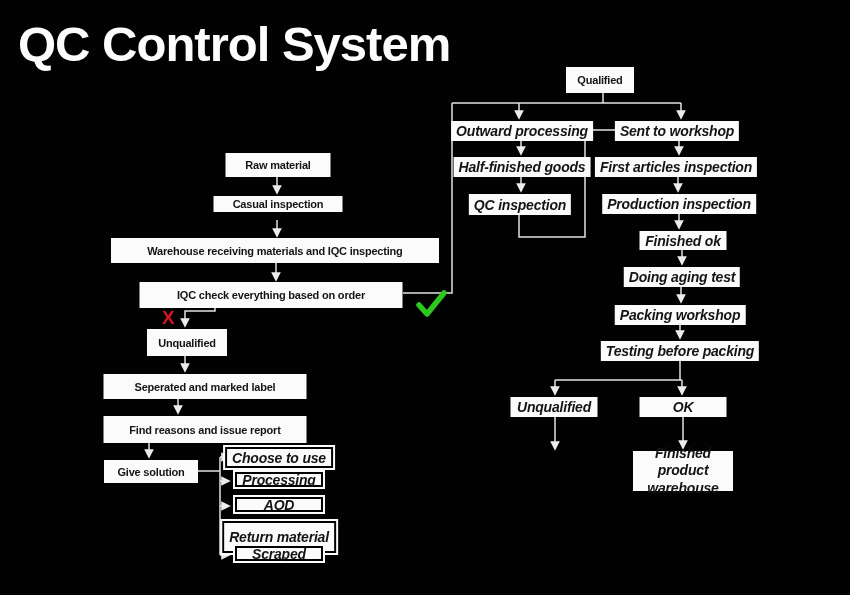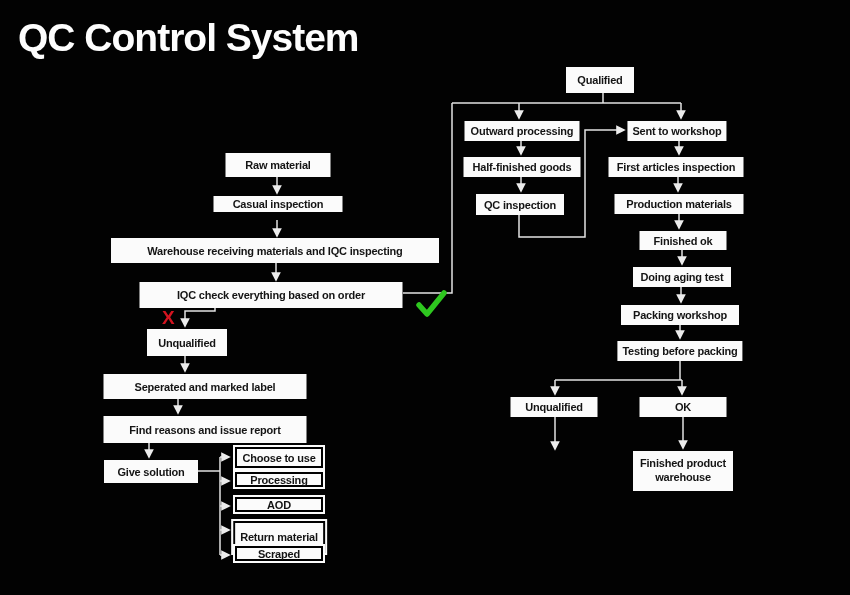--- a/index.html
+++ b/index.html
@@ -2,31 +2,31 @@
 <html><head>
 <meta charset="utf-8">
 <style>
   html,body{margin:0;padding:0;background:#000;}
   #stage{
     position:relative;width:850px;height:595px;background:#020202;
     font-family:"Liberation Sans","DejaVu Sans",sans-serif;overflow:hidden;
   }
   #title{
     position:absolute;left:18px;top:16px;color:#fdfdfd;
-    font-size:39px;font-weight:700;letter-spacing:-1px;white-space:nowrap;
+    font-size:49px;font-weight:700;letter-spacing:-1px;white-space:nowrap;
   }
   svg.wires{position:absolute;left:0;top:0;z-index:1;}
   .node{
     position:absolute;z-index:2;background:#fbfbfb;color:#141414;
     display:inline-flex;align-items:center;justify-content:center;
     font-weight:700;white-space:nowrap;padding:0 5px;box-sizing:border-box;
     transform:translateX(-50%);letter-spacing:-0.2px;
   }
   .fs12{font-size:11px;}
-  .fs11{font-size:11px;}
+  .fs11{font-size:14px;font-style:italic;}
   .dbl{border:2px solid #000;outline:2px solid #fbfbfb;}
   .wrap{white-space:normal;text-align:center;line-height:1.25;}
   .mark{position:absolute;z-index:3;font-weight:700;}
   #fail-mark{left:162px;top:307px;font-size:19px;color:#d41420;}
 </style>
 </head>
 <body>
 
 <div id="stage">
 
@@ -101,21 +101,21 @@
   <div class="node fs11 dbl" style="left:279px;top:521px;min-width:88px;height:32px;">Return material</div>
   <div class="node fs11 dbl" style="left:279px;top:546px;min-width:88px;height:15px;">Scraped</div>
 
   <div class="node fs12" style="left:600px;top:67px;min-width:68px;height:26px;">Qualified</div>
   <div class="node fs11" style="left:522px;top:121px;min-width:115px;height:20px;">Outward processing</div>
   <div class="node fs11" style="left:522px;top:157px;min-width:117px;height:20px;">Half-finished goods</div>
   <div class="node fs11" style="left:520px;top:194px;min-width:88px;height:21px;">QC inspection</div>
 
   <div class="node fs11" style="left:677px;top:121px;min-width:99px;height:20px;">Sent to workshop</div>
   <div class="node fs11" style="left:676px;top:157px;min-width:135px;height:20px;">First articles inspection</div>
-  <div class="node fs11" style="left:679px;top:194px;min-width:129px;height:20px;">Production materials</div>
+  <div class="node fs11" style="left:679px;top:194px;min-width:129px;height:20px;">Production inspection</div>
   <div class="node fs11" style="left:683px;top:231px;min-width:87px;height:19px;">Finished ok</div>
   <div class="node fs11" style="left:682px;top:267px;min-width:98px;height:20px;">Doing aging test</div>
   <div class="node fs11" style="left:680px;top:305px;min-width:118px;height:20px;">Packing workshop</div>
   <div class="node fs11" style="left:680px;top:341px;min-width:124px;height:20px;">Testing before packing</div>
   <div class="node fs11" style="left:554px;top:397px;min-width:87px;height:20px;">Unqualified</div>
   <div class="node fs11" style="left:683px;top:397px;min-width:87px;height:20px;">OK</div>
   <div class="node fs11 wrap" style="left:683px;top:451px;width:100px;height:40px;">Finished product warehouse</div>
 
 </div>
 

